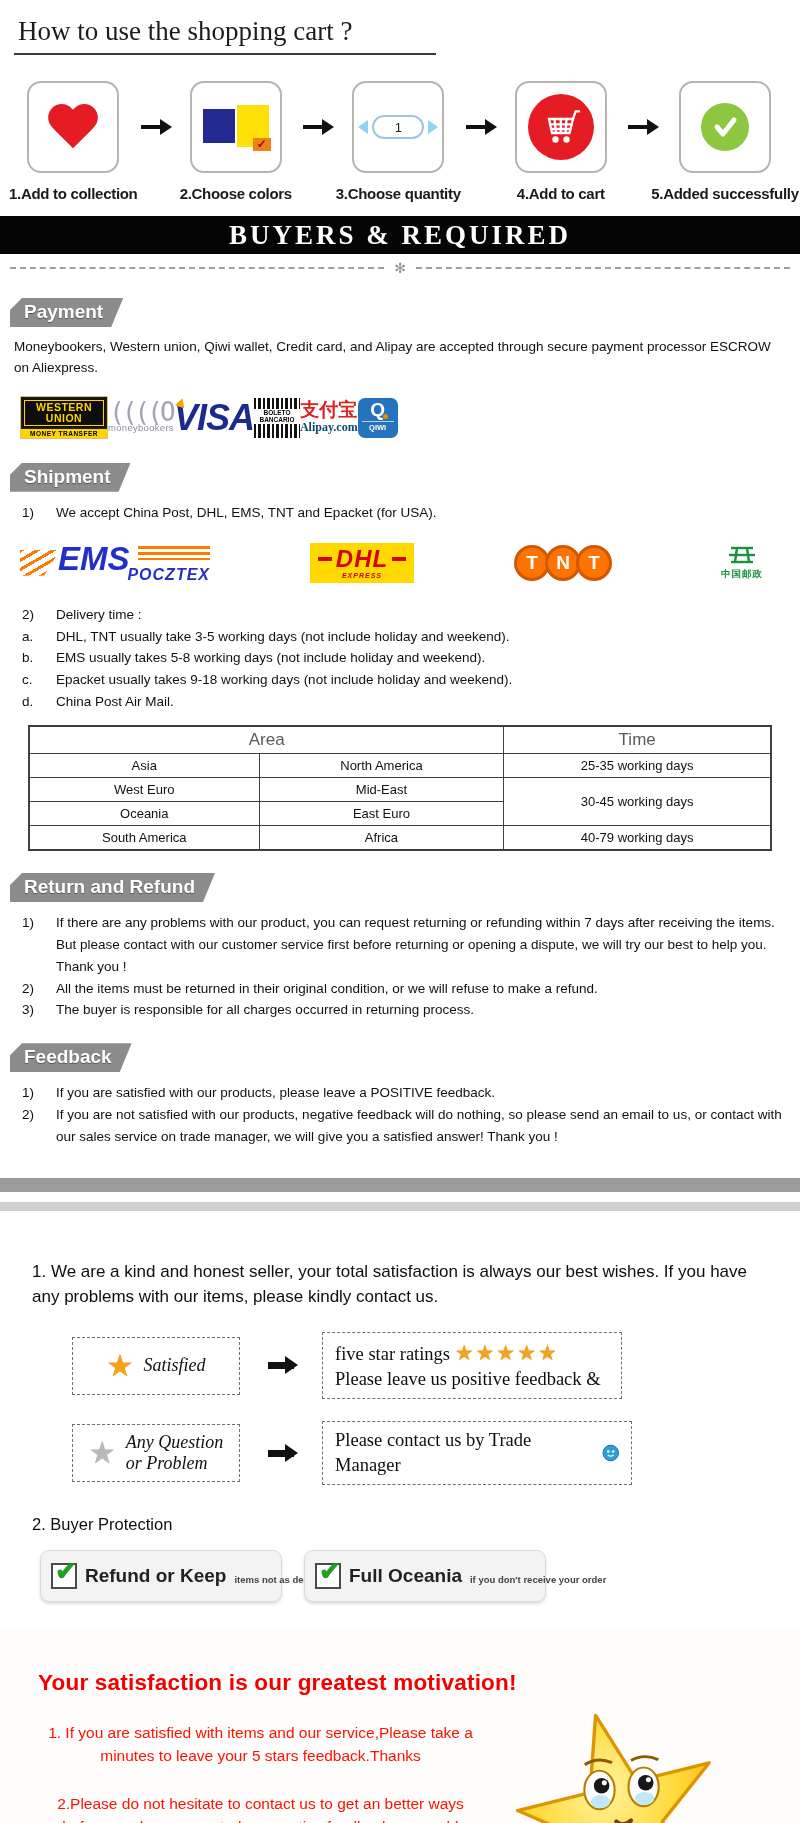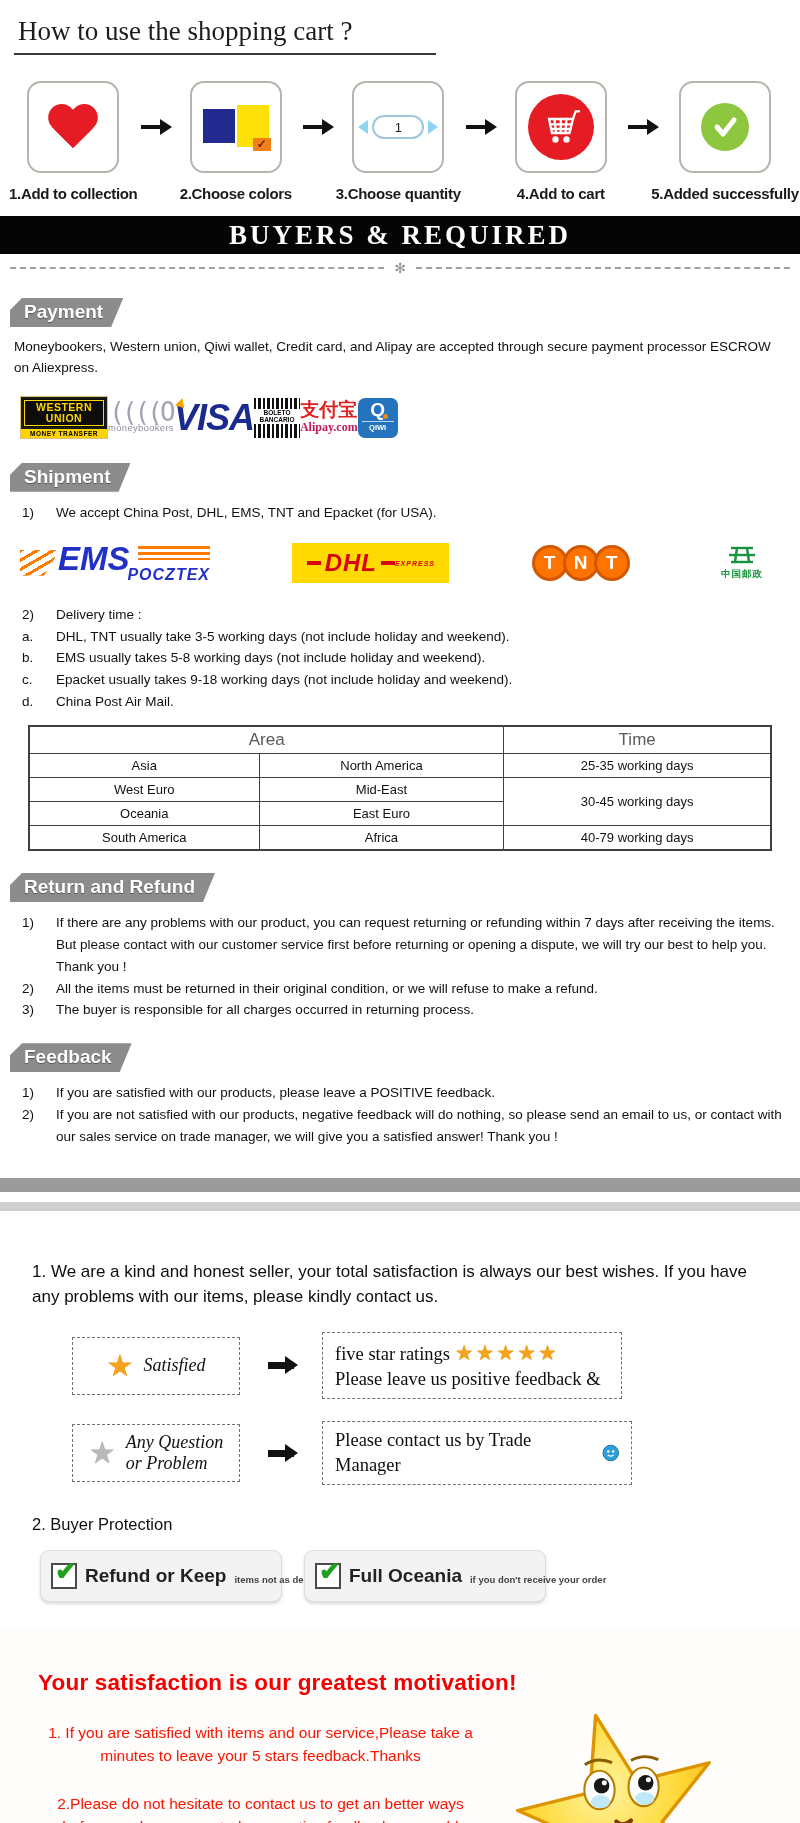--- a/index.html
+++ b/index.html
@@ -69,36 +69,36 @@
   .mb-arcs { font-size:26px; letter-spacing:-3px; line-height:20px; font-family:"DejaVu Sans Mono", monospace; }
   .mb-label { font-size:9.5px; color:#8f8f9e; letter-spacing:.3px; }
   .visa { font-style:italic; font-weight:bold; font-size:36px; color:#1a2a8f; letter-spacing:-1px; position:relative; }
   .visa::before { content:""; position:absolute; left:2px; top:1px; width:0; height:0;
     border-left:5px solid transparent; border-right:5px solid transparent; border-bottom:9px solid #f7a600; transform:rotate(18deg); }
   .boleto { width:46px; height:40px; background:repeating-linear-gradient(90deg,#111 0 2px,#fff 2px 4px,#111 4px 7px,#fff 7px 9px); position:relative; }
   .boleto-label { position:absolute; left:0; right:0; top:11px; background:#fff; text-align:center;
     font-size:6.5px; font-weight:bold; line-height:1.15; color:#000; }
   .alipay { text-align:center; }
   .alipay-cn { color:#e02020; font-weight:bold; font-size:19px; line-height:1.05; }
-  .alipay-en { color:#be185d; font-weight:bold; font-size:12px; font-family:"Liberation Serif",serif; }
+  .alipay-en { color:#0c4a6e; font-weight:bold; font-size:12px; font-family:"Liberation Serif",serif; }
   .qiwi { width:40px; height:40px; background:#2673bd; border-radius:7px; color:#fff; text-align:center; padding-top:2px; }
   .qiwi-q { font-weight:bold; font-size:19px; line-height:20px; position:relative; display:inline-block; }
   .qiwi-q::after { content:""; position:absolute; right:-3px; bottom:1px; width:5px; height:5px; background:#f28a00; border-radius:50%; }
   .qiwi-label { font-size:7.5px; font-weight:bold; border-top:1px solid rgba(255,255,255,.7); margin:1px 4px 0 4px; padding-top:1px; }
 
   
   .ship-logos { display:flex; align-items:center; justify-content:space-between; margin:16px 28px 0 20px; height:46px; }
   .ems { position:relative; width:190px; height:42px; }
   .ems-fan { position:absolute; left:0; top:8px; width:40px; height:26px;
     background:repeating-linear-gradient(-30deg,#ff7a00 0 3px,#fff 3px 8px); clip-path:polygon(0 0,100% 0,60% 100%,0 100%); }
   .ems-main { position:absolute; left:38px; top:-2px; font-style:italic; font-weight:bold; font-size:33px; color:#2230c8; letter-spacing:0; }
   .ems-bars { position:absolute; right:0; top:4px; width:72px; height:14px;
     background:repeating-linear-gradient(#ff7a00 0 3px,#fff 3px 6px); }
   .ems-sub { position:absolute; right:0; bottom:0; font-style:italic; font-weight:bold; font-size:16px; color:#2230c8; letter-spacing:1px; }
-  .dhl { width:157px; height:40px; background:#ffd900; display:flex; align-items:center; justify-content:center; }
+  .dhl { width:104px; height:40px; background:#ffd900; display:flex; flex-direction:column; align-items:center; justify-content:center; }
   .dhl-main { font-style:italic; font-weight:bold; font-size:24px; color:#d40511; letter-spacing:1px; line-height:1; display:flex; align-items:center; gap:4px; }
   .dhl-main::before, .dhl-main::after { content:""; width:14px; height:4px; background:#d40511; }
   .dhl-sub { font-style:italic; font-weight:bold; font-size:7px; color:#d40511; letter-spacing:1px; margin-top:1px; }
   .tnt { display:flex; }
   .tnt-c { width:36px; height:36px; border-radius:50%; background:#ff7300; border:3px solid #d05800;
     color:#fff; font-weight:bold; font-size:19px; display:flex; align-items:center; justify-content:center; margin-left:-5px; }
   .tnt-c:first-child { margin-left:0; }
   .cp { width:60px; text-align:center; }
   .cp svg { display:block; margin:0 auto; }
   .cp-cn { font-size:9.5px; color:#17933f; font-weight:bold; letter-spacing:1px; }

